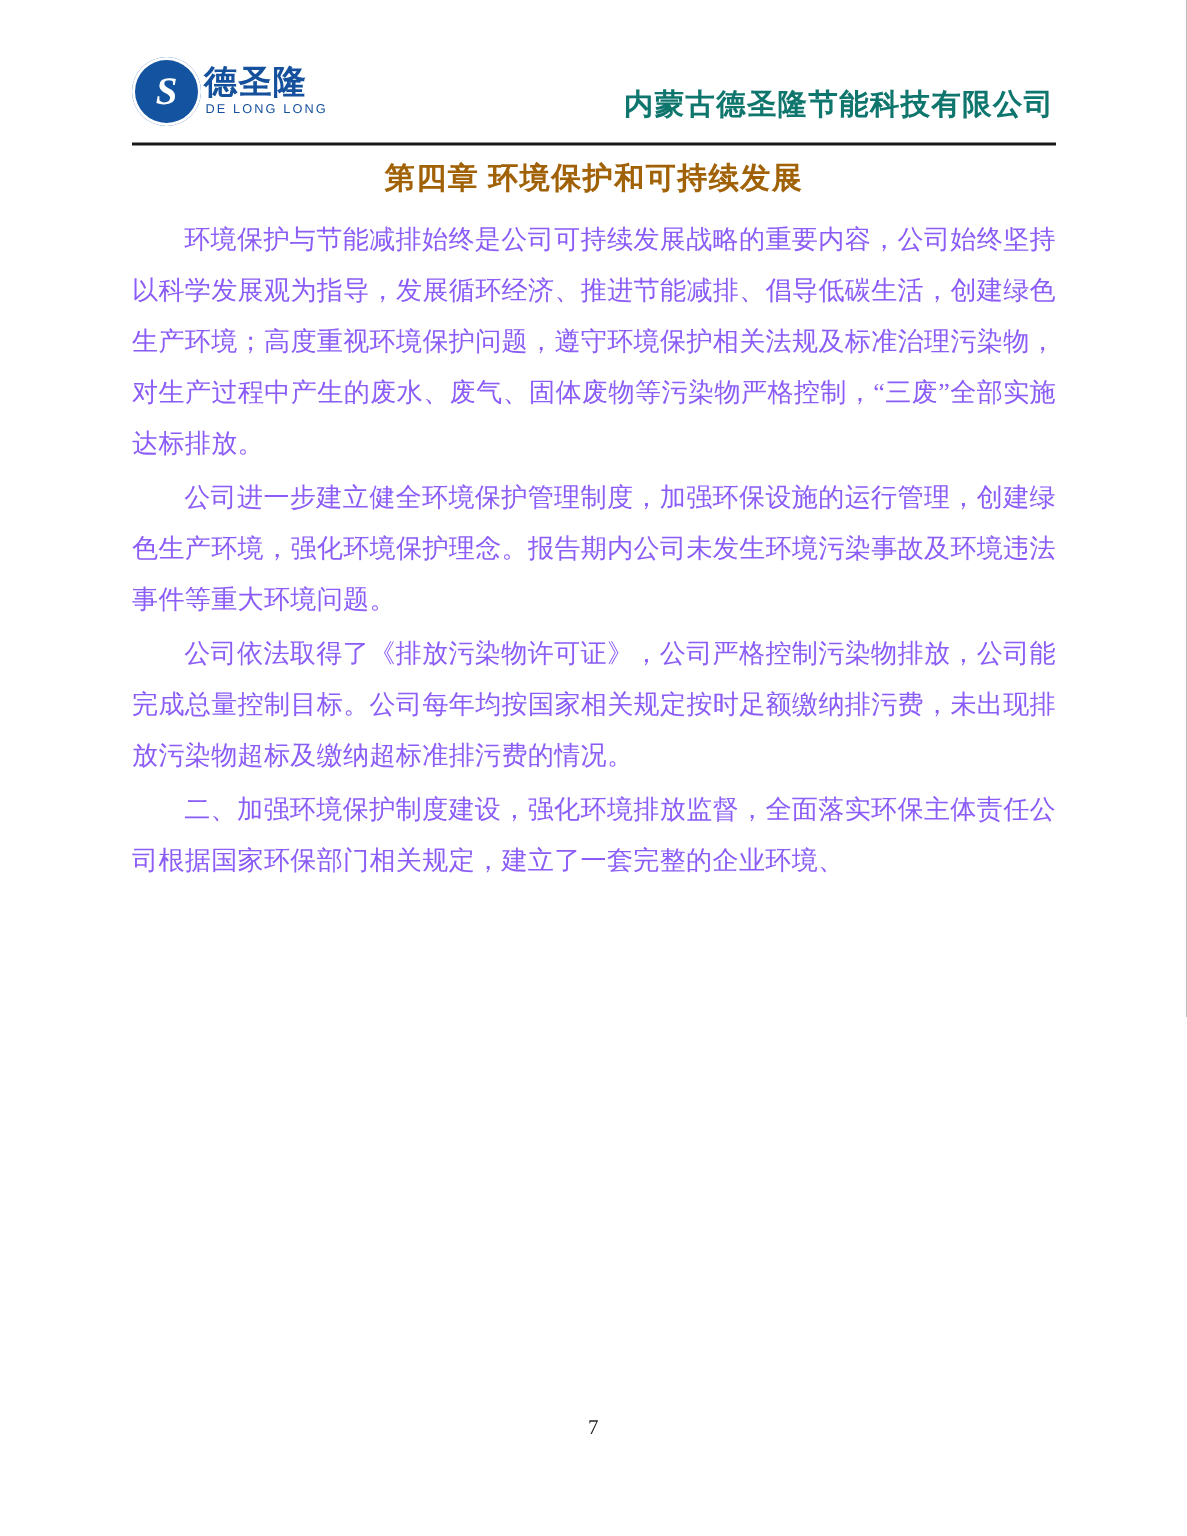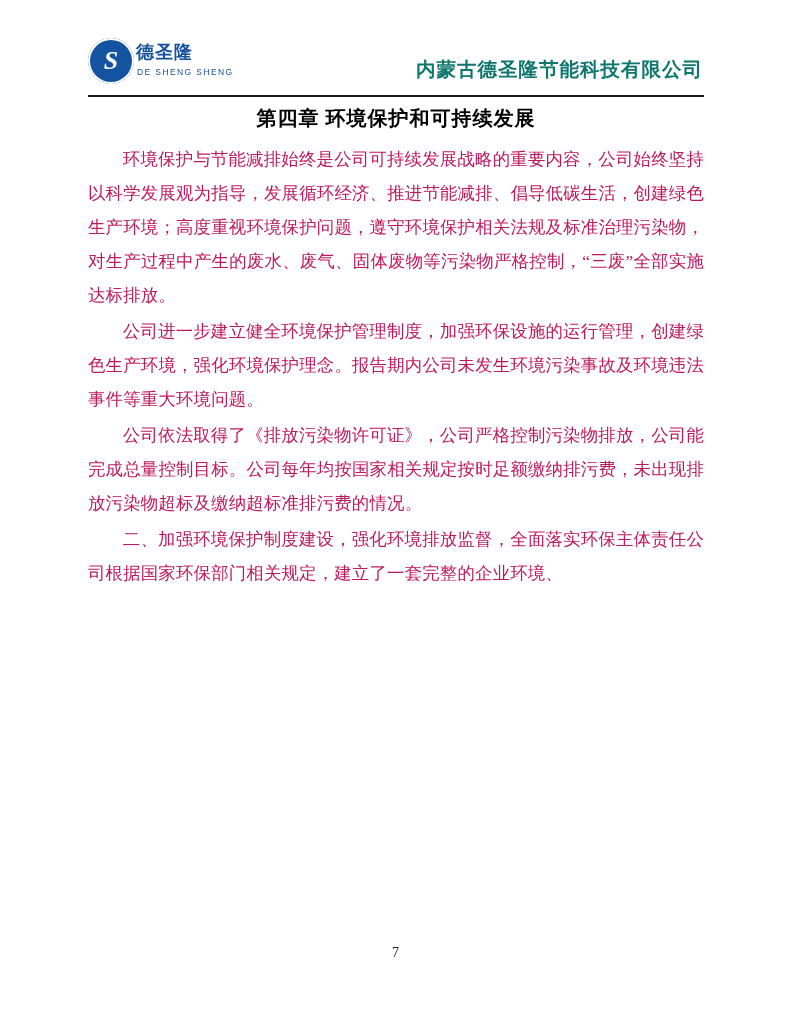--- a/index.html
+++ b/index.html
@@ -64,21 +64,21 @@
     line-height: 30px;
     text-align: center;
     font-style: italic;
     font-weight: bold;
   }
   .logo-cn {
     position: absolute;
     left: 48px;
     top: 4px;
     font-family: "Liberation Serif", serif;
-    font-size: 18px;
+    font-size: 22px;
     font-weight: bold;
     color: #14509c;
     letter-spacing: 1px;
     white-space: nowrap;
   }
   .logo-en {
     position: absolute;
     left: 49px;
     top: 31px;
     font-family: "Liberation Sans", sans-serif;
@@ -110,34 +110,34 @@
   
   .doc-title {
     position: absolute;
     left: 88px;
     top: 105px;
     width: 616px;
     text-align: center;
     font-family: "Liberation Serif", serif;
     font-size: 20px;
     font-weight: bold;
-    color: #000000;
+    color: #a16207;
     letter-spacing: 1px;
   }
   .content {
     position: absolute;
     left: 88px;
     top: 142px;
     width: 616px;
   }
   .para {
     font-family: "Liberation Serif", "DejaVu Serif", serif;
     font-size: 17.4px;
     line-height: 34px;
-    color: #be185d;
+    color: #8b5cf6;
     text-align: justify;
     text-justify: inter-ideograph;
     text-indent: 2em;
     margin: 0 0 2px 0;
     letter-spacing: 0.2px;
   }
   .page-number {
     position: absolute;
     left: 0;
     top: 945px;
@@ -153,21 +153,21 @@
 
 <div class="page">
   <div class="page-inner">
 
     <div class="header">
       <div class="logo">
         <div class="logo-mark">
           <div class="swirl">S</div>
         </div>
         <div class="logo-cn">德圣隆</div>
-        <div class="logo-en">DE SHENG SHENG</div>
+        <div class="logo-en">DE LONG LONG</div>
       </div>
       <div class="company-name">内蒙古德圣隆节能科技有限公司</div>
     </div>
     <div class="header-rule"></div>
 
     <div class="doc-title">第四章  环境保护和可持续发展</div>
 
     <div class="content">
       <p class="para">环境保护与节能减排始终是公司可持续发展战略的重要内容，公司始终坚持以科学发展观为指导，发展循环经济、推进节能减排、倡导低碳生活，创建绿色生产环境；高度重视环境保护问题，遵守环境保护相关法规及标准治理污染物，对生产过程中产生的废水、废气、固体废物等污染物严格控制，“三废”全部实施达标排放。</p>
       <p class="para">公司进一步建立健全环境保护管理制度，加强环保设施的运行管理，创建绿色生产环境，强化环境保护理念。报告期内公司未发生环境污染事故及环境违法事件等重大环境问题。</p>

